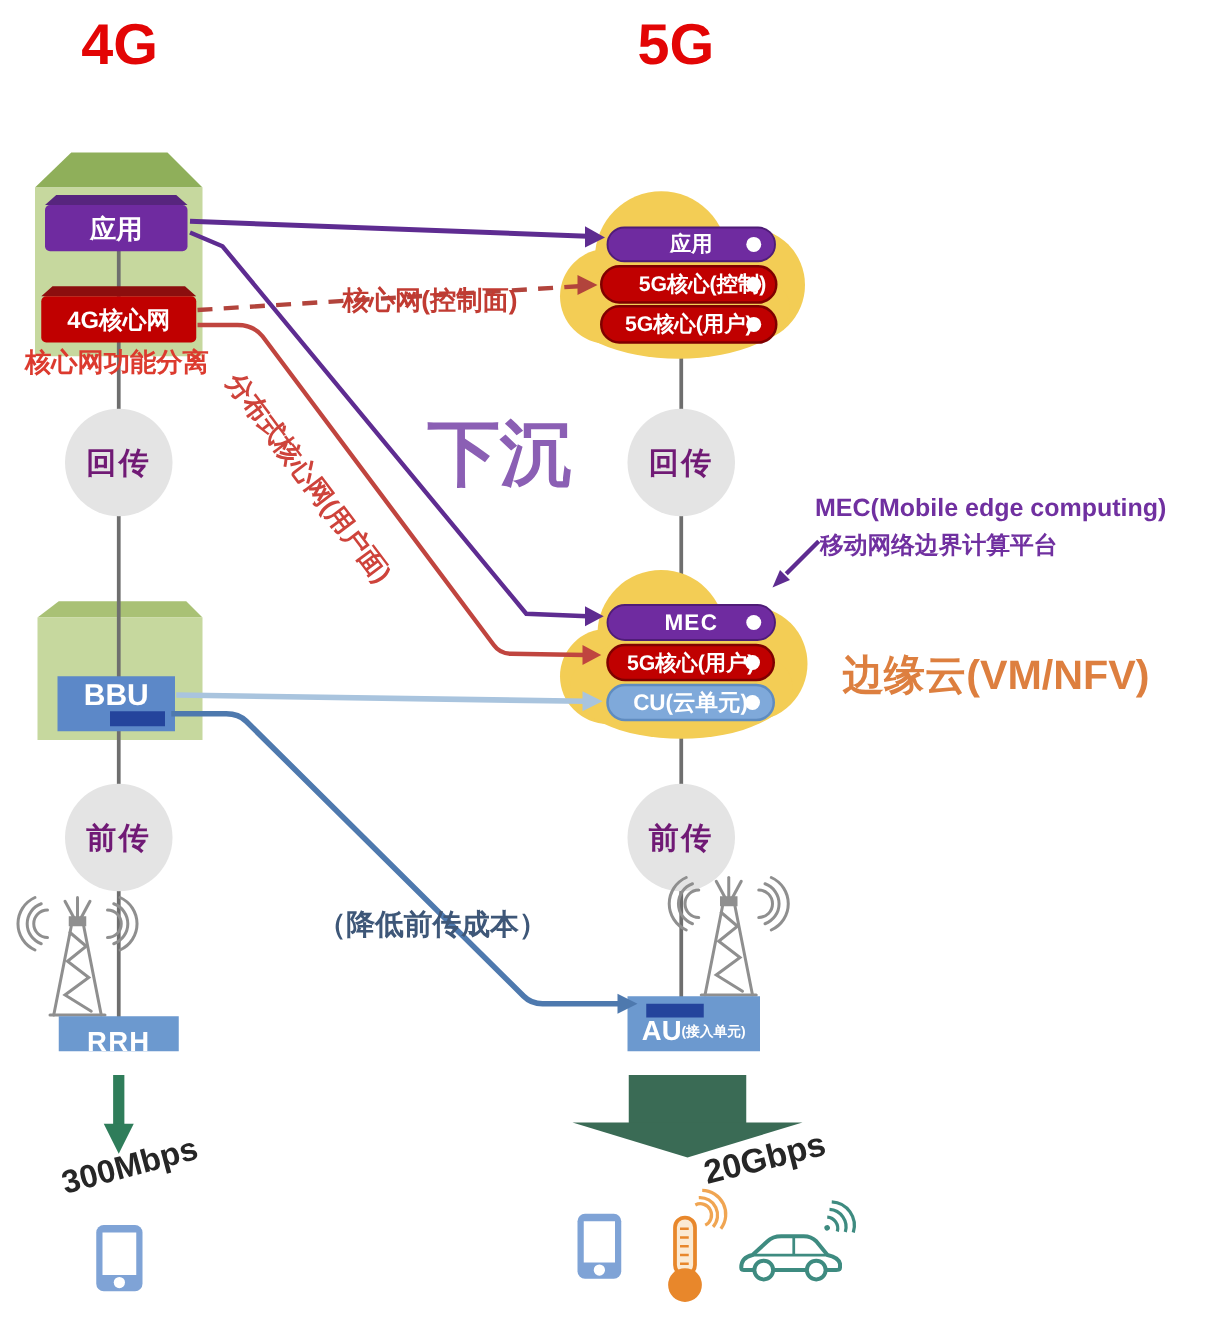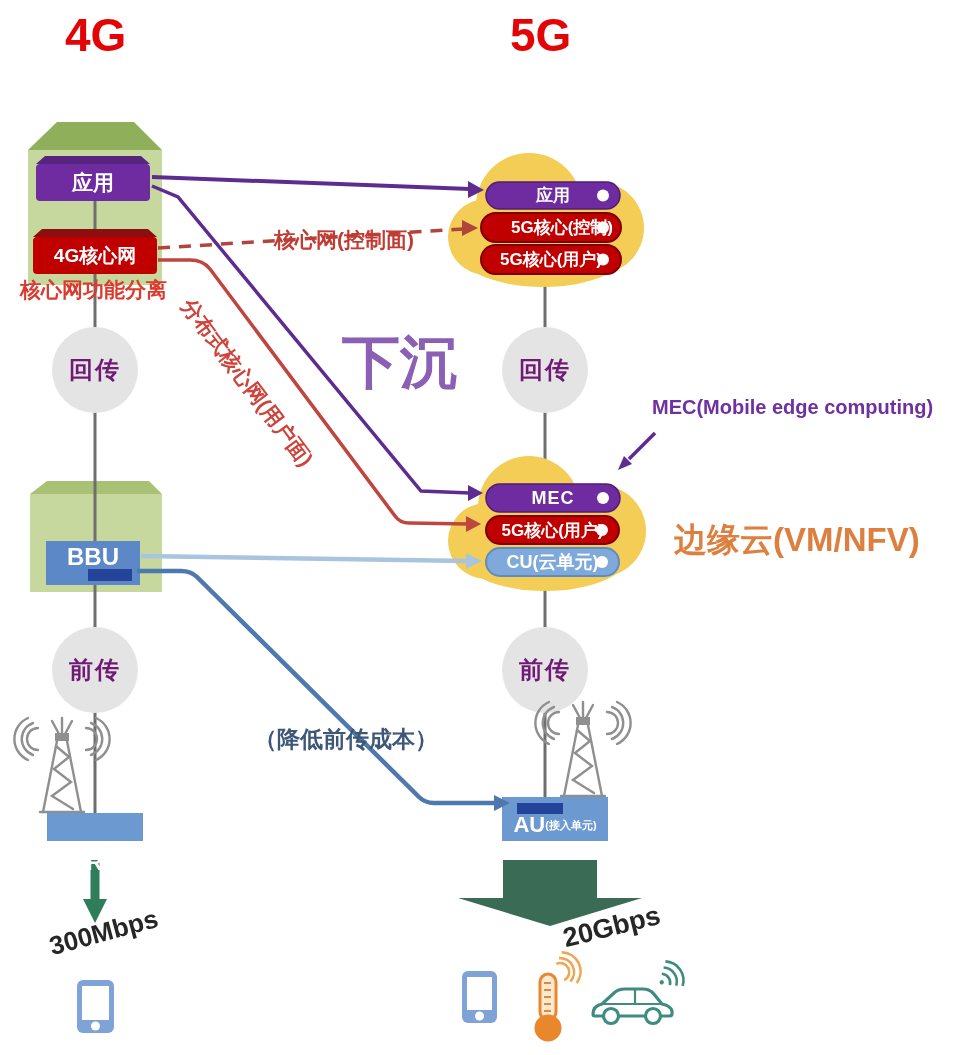--- a/index.html
+++ b/index.html
@@ -211,30 +211,31 @@
   <div class="abs hdr" style="left:44px;top:8px;margin-left:21px;">4G</div>
   <div class="abs hdr" style="left:510px;top:8px;">5G</div>
 
   <div class="abs ctr banner-t" style="left:36px;top:164px;width:114px;height:37px;font-size:21px;">应用</div>
   <div class="abs ctr banner-t" style="left:33px;top:237px;width:124px;height:37px;font-size:19px;">4G核心网</div>
   <div class="abs red-lbl" style="left:20px;top:276px;font-size:21px;color:#DC3A2E;">核心网功能分离</div>
 
   <div class="abs ctr circle-t" style="left:52px;top:352px;width:86px;height:36px;">回传</div>
   <div class="abs ctr banner-t" style="left:46px;top:542px;width:94px;height:30px;font-size:24px;">BBU</div>
   <div class="abs ctr circle-t" style="left:52px;top:652px;width:86px;height:36px;">前传</div>
-  <div class="abs ctr banner-t" style="left:47px;top:849px;width:96px;height:28px;font-size:22px;letter-spacing:1px;">RRH</div>
+  <div class="abs ctr banner-t" style="left:47px;top:820px;width:96px;height:28px;font-size:22px;letter-spacing:1px;">RRH</div>
   <div class="abs speed rot" style="left:46px;top:932px;font-size:26px;transform:rotate(-15deg);">300Mbps</div>
 
   <div class="abs ctr pill-t" style="left:486px;top:182px;width:134px;height:27px;">应用</div>
   <div class="abs ctr pill-t" style="left:492px;top:213px;width:140px;height:29px;">5G核心(控制)</div>
   <div class="abs ctr pill-t" style="left:481px;top:245px;width:140px;height:29px;">5G核心(用户)</div>
 
   <div class="abs ctr circle-t" style="left:502px;top:352px;width:86px;height:36px;">回传</div>
 
   <div class="abs mec-lbl" style="left:652px;top:396px;font-size:20px;">MEC(Mobile edge computing)</div>
+  <div class="abs mec-lbl" style="left:656px;top:423px;font-size:19px;">移动网络边界计算平台</div>
 
   <div class="abs ctr pill-t" style="left:486px;top:484px;width:134px;height:28px;font-size:18px;letter-spacing:1px;">MEC</div>
   <div class="abs ctr pill-t" style="left:486px;top:516px;width:133px;height:28px;">5G核心(用户)</div>
   <div class="abs ctr pill-t" style="left:486px;top:548px;width:133px;height:28px;font-size:18px;">CU(云单元)</div>
   <div class="abs cloud-lbl" style="left:674px;top:518px;">边缘云(VM/NFV)</div>
 
   <div class="abs ctr circle-t" style="left:502px;top:652px;width:86px;height:36px;">前传</div>
 
   <div class="abs ctr" style="left:502px;top:810px;width:106px;height:30px;align-items:center;">
     <span class="banner-t" style="font-size:22px;">AU</span>

